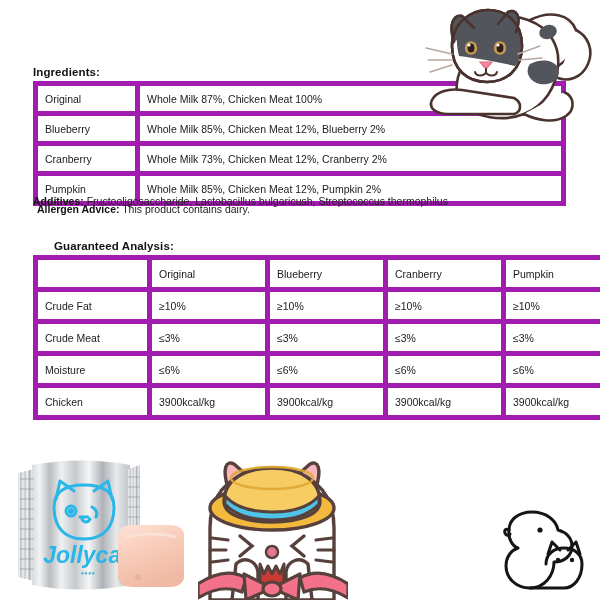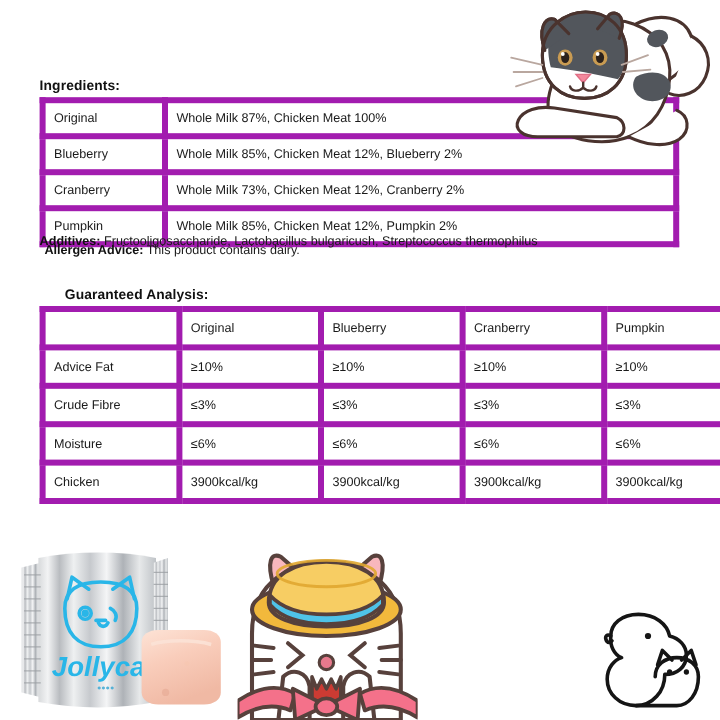--- a/index.html
+++ b/index.html
@@ -135,28 +135,28 @@
       <tr>
         <th class="col-label"></th>
         <th class="col-val">Original</th>
         <th class="col-val">Blueberry</th>
         <th class="col-val">Cranberry</th>
         <th class="col-val">Pumpkin</th>
       </tr>
     </thead>
     <tbody>
       <tr>
-        <td>Advice Fat</td>
+        <td>Crude Fat</td>
         <td>≥10%</td>
         <td>≥10%</td>
         <td>≥10%</td>
         <td>≥10%</td>
       </tr>
       <tr>
-        <td>Crude Fibre</td>
+        <td>Crude Meat</td>
         <td>≤3%</td>
         <td>≤3%</td>
         <td>≤3%</td>
         <td>≤3%</td>
       </tr>
       <tr>
         <td>Moisture</td>
         <td>≤6%</td>
         <td>≤6%</td>
         <td>≤6%</td>

